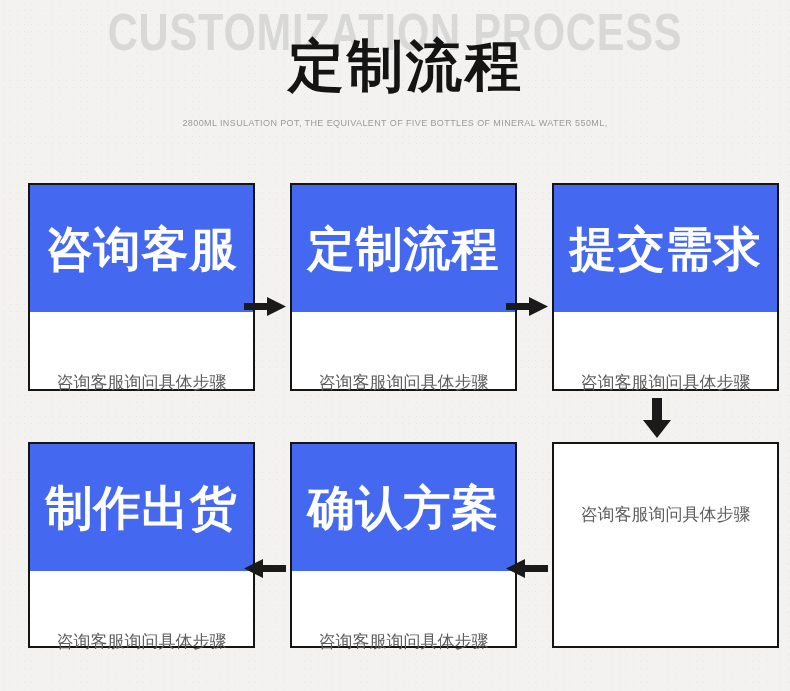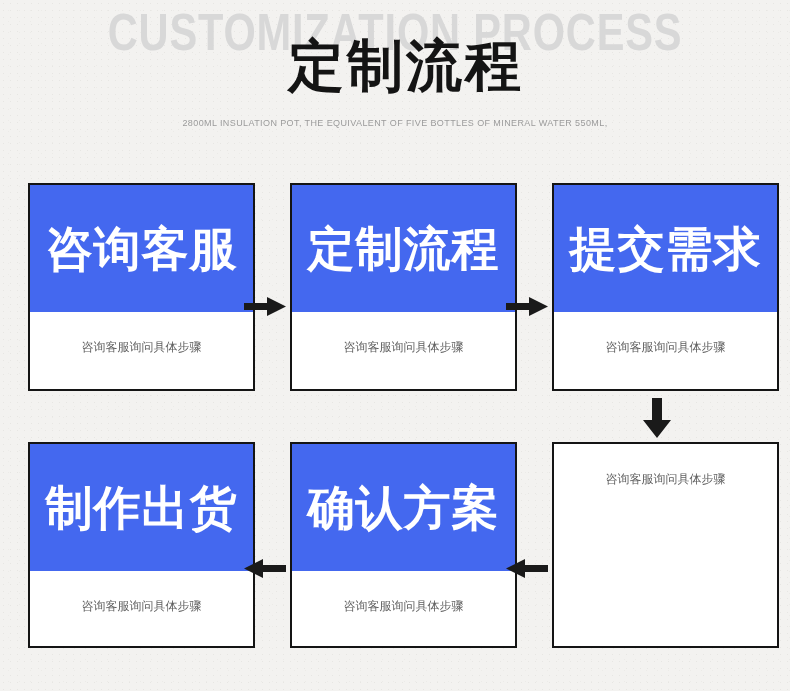--- a/index.html
+++ b/index.html
@@ -91,24 +91,25 @@
     font-weight: bold;
     letter-spacing: 1px;
     white-space: nowrap;
     line-height: 1;
   }
   .card-body {
     padding-top: 25px;
     text-align: center;
   }
   .card-desc {
-    font-size: 12px;
+    font-size: 17px;
     color: var(--description-gray, #5f5f5f);
     line-height: 20px;
     white-space: nowrap;
+    margin-top: 36px;
   }
 
   
   .arrow {
     position: absolute;
     display: block;
   }
   .arrow polygon {
     fill: var(--arrow-black, #1a1a1a);
   }

